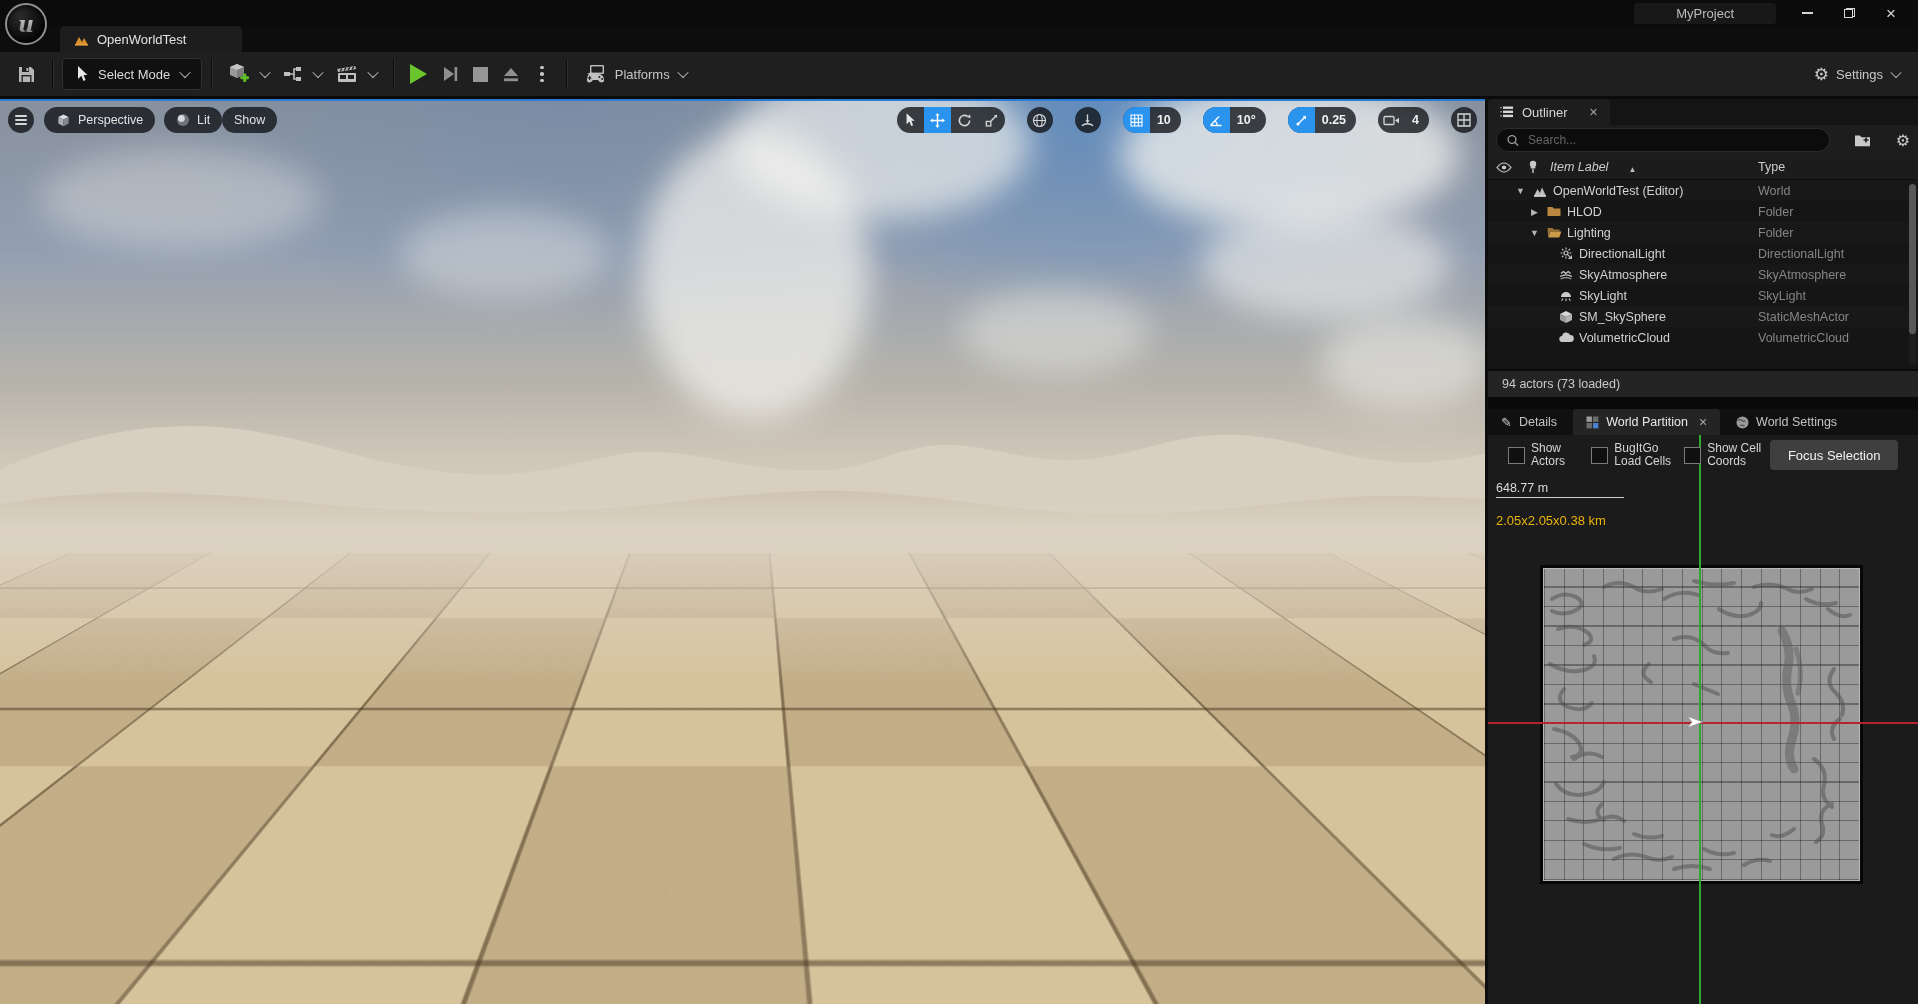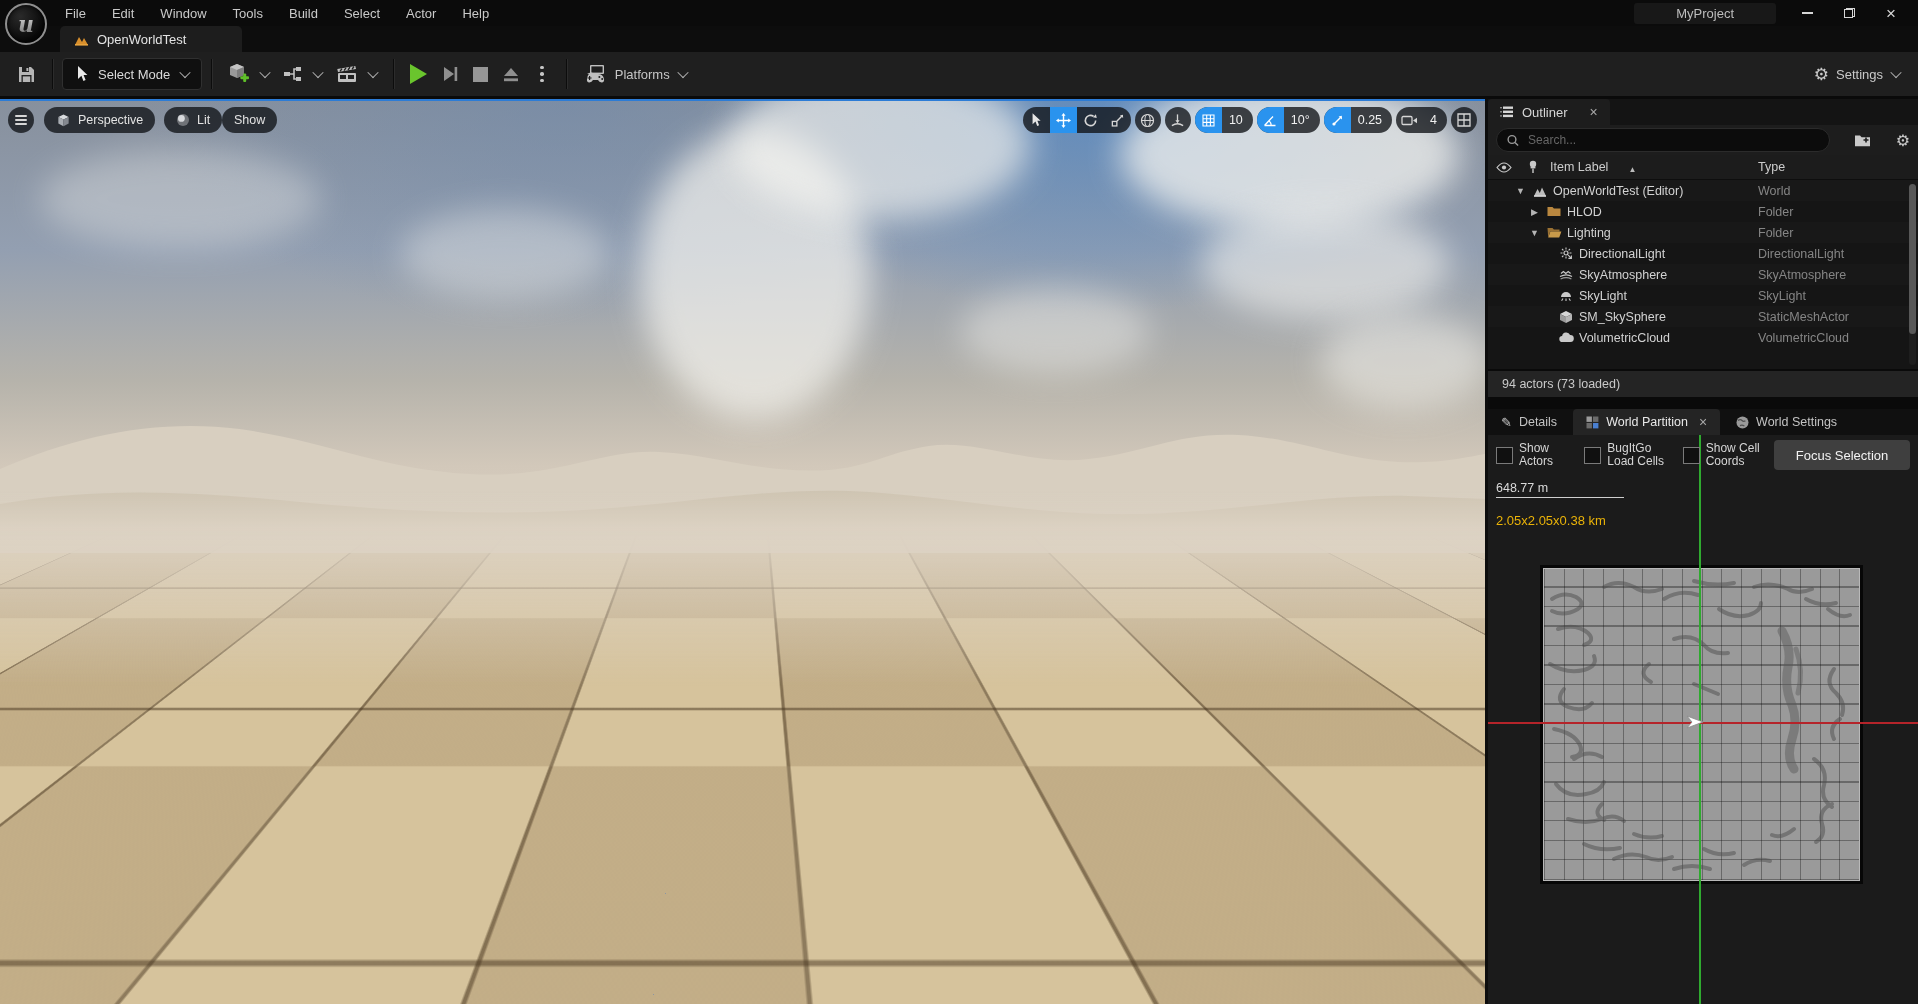--- a/index.html
+++ b/index.html
@@ -72,21 +72,21 @@
   .ground-fade{position:absolute;top:437px;left:0;right:0;height:150px;
     background:linear-gradient(180deg, rgba(220,210,195,.95), rgba(220,210,195,0));}
 
   .vp-pill{position:absolute;top:8px;height:26px;border-radius:13px;background:rgba(16,18,22,.78);
     display:flex;align-items:center;gap:7px;padding:0 12px;color:#e2e2e2;font-size:12.5px;z-index:10;}
   .vp-circle{position:absolute;top:8px;width:26px;height:26px;border-radius:50%;background:rgba(16,18,22,.78);
     display:flex;align-items:center;justify-content:center;z-index:10;}
   .burger{display:flex;flex-direction:column;gap:2.5px;}
   .burger i{width:12px;height:1.8px;background:#d6d6d6;display:block;border-radius:1px;}
 
-  .vp-right{position:absolute;top:8px;right:8px;display:flex;align-items:center;gap:4px;z-index:10;}
+  .vp-right{position:absolute;top:8px;right:8px;display:flex;align-items:center;gap:22px;z-index:10;font-weight:bold;}
   .seg-group{display:flex;align-items:center;height:26px;border-radius:13px;background:rgba(16,18,22,.78);overflow:hidden;}
   .seg{width:27px;height:26px;display:flex;align-items:center;justify-content:center;}
   .seg.active{background:#2a93ee;}
   .snap-pill{display:flex;align-items:center;height:26px;border-radius:13px;background:rgba(16,18,22,.78);overflow:hidden;}
   .snap-ico{width:27px;height:26px;display:flex;align-items:center;justify-content:center;background:#2a93ee;}
   .snap-ico.plain{background:transparent;}
   .snap-val{padding:0 10px 0 7px;color:#f0f0f0;font-size:12.5px;}
 
   .gizmo{position:absolute;left:14px;bottom:6px;z-index:10;}
 
@@ -99,21 +99,21 @@
   .outliner-body{background:#151515;}
   .search-row{height:30px;display:flex;align-items:center;gap:24px;padding:0 8px;background:#1d1d1d;}
   .search-box{flex:1;display:flex;align-items:center;gap:7px;background:#0c0c0c;border:1px solid #2b2b2b;
     border-radius:12px;height:22px;padding:0 10px;}
   .search-box input{background:transparent;border:0;outline:0;color:#cfcfcf;font-size:12px;width:100%;}
   .search-box input::placeholder{color:#666;}
   .header-row{height:24px;display:flex;align-items:center;background:#1c1c1c;border-bottom:1px solid #0e0e0e;
     color:#cccccc;font-size:12.5px;}
   .hcell-eye{width:32px;display:flex;justify-content:center;}
   .hcell-pin{width:26px;display:flex;justify-content:center;}
-  .hcell-label{flex:1;display:flex;align-items:flex-end;gap:20px;padding-left:4px;}
+  .hcell-label{flex:1;display:flex;align-items:flex-end;gap:20px;padding-left:4px;font-style:italic;}
   .sort-tri{font-size:8px;color:#bbb;}
   .hcell-type{width:160px;padding-left:2px;}
   .tree{position:relative;height:189px;overflow:hidden;}
   .trow{height:21px;display:flex;align-items:center;font-size:12.5px;color:#d2d2d2;}
   .trow:nth-child(odd){background:#181818;}
   .trow:nth-child(even){background:#151515;}
   .tcell-label{flex:1;display:flex;align-items:center;gap:5px;overflow:hidden;white-space:nowrap;}
   .tcell-type{width:160px;color:#858585;overflow:hidden;white-space:nowrap;}
   .expander{width:13px;text-align:center;color:#b5b5b5;font-size:9px;flex:none;}
   .rico{flex:none;display:flex;align-items:center;justify-content:center;width:16px;height:16px;}
@@ -121,21 +121,21 @@
   .scroll-thumb{position:absolute;left:0;top:0;width:7px;height:150px;background:#585858;border-radius:4px;}
   .outliner-footer{height:26px;background:#242424;border-top:2px solid #0a0a0a;display:flex;align-items:center;
     padding-left:14px;color:#c9c9c9;font-size:12.5px;}
   .panel-gap{height:12px;background:#0a0a0a;}
 
   .bottom-section{position:relative;flex:1;display:flex;flex-direction:column;background:#1b1b1b;}
   .bs-tabs{height:26px;background:#101010;display:flex;align-items:flex-end;gap:3px;}
   .bs-tab{height:26px;display:flex;align-items:center;gap:7px;padding:0 13px;color:#c3c3c3;font-size:12.5px;}
   .bs-tab.active{background:#242424;border-radius:4px 4px 0 0;color:#e8e8e8;}
   .green-line{position:absolute;left:211px;top:26px;bottom:0;width:2px;background:#2faa2f;z-index:1;}
-  .wp-toolbar{position:relative;z-index:2;height:40px;display:flex;align-items:center;gap:8px;padding:0 8px;}
+  .wp-toolbar{position:relative;z-index:2;height:40px;display:flex;align-items:center;gap:8px;padding:0 20px;}
   .cb-group{display:flex;align-items:center;gap:6px;}
   .checkbox{width:15px;height:15px;border:1px solid #7a7a7a;background:#101010;flex:none;}
   .cb-label{font-size:12px;line-height:1.1;color:#d6d6d6;}
   .focus-btn{margin-left:auto;width:152px;height:30px;background:#3f3f3f;border-radius:4px;color:#f2f2f2;
     display:flex;align-items:center;justify-content:center;font-size:13px;}
   .map-region{position:relative;flex:1;}
   .scale-label{position:absolute;top:6px;left:8px;color:#dadada;font-size:12.5px;border-bottom:1.5px solid #cfcfcf;
     width:128px;padding-bottom:2px;}
   .size-label{position:absolute;top:38px;left:8px;color:#eab308;font-size:13px;}
   .minimap{position:absolute;left:55px;top:93px;width:315px;height:311px;background:#9a9a9a;
@@ -149,30 +149,20 @@
 </style>
 </head>
 <body>
 
 <div class="app">
 
   <div class="titlebar">
     <div class="ue-logo">
         <span>u</span>
       </div>
-    <div class="menus">
-      <div class="menu-item">File</div>
-      <div class="menu-item">Edit</div>
-      <div class="menu-item">Window</div>
-      <div class="menu-item">Tools</div>
-      <div class="menu-item">Build</div>
-      <div class="menu-item">Select</div>
-      <div class="menu-item">Actor</div>
-      <div class="menu-item">Help</div>
-    </div>
     <div class="title-pill">MyProject</div>
     <div class="win-controls">
       <div class="win-btn">
           <span class="minbar"></span>
         </div>
       <div class="win-btn">
           <span class="restore">
             <i></i>
             <i></i>
           </span>

